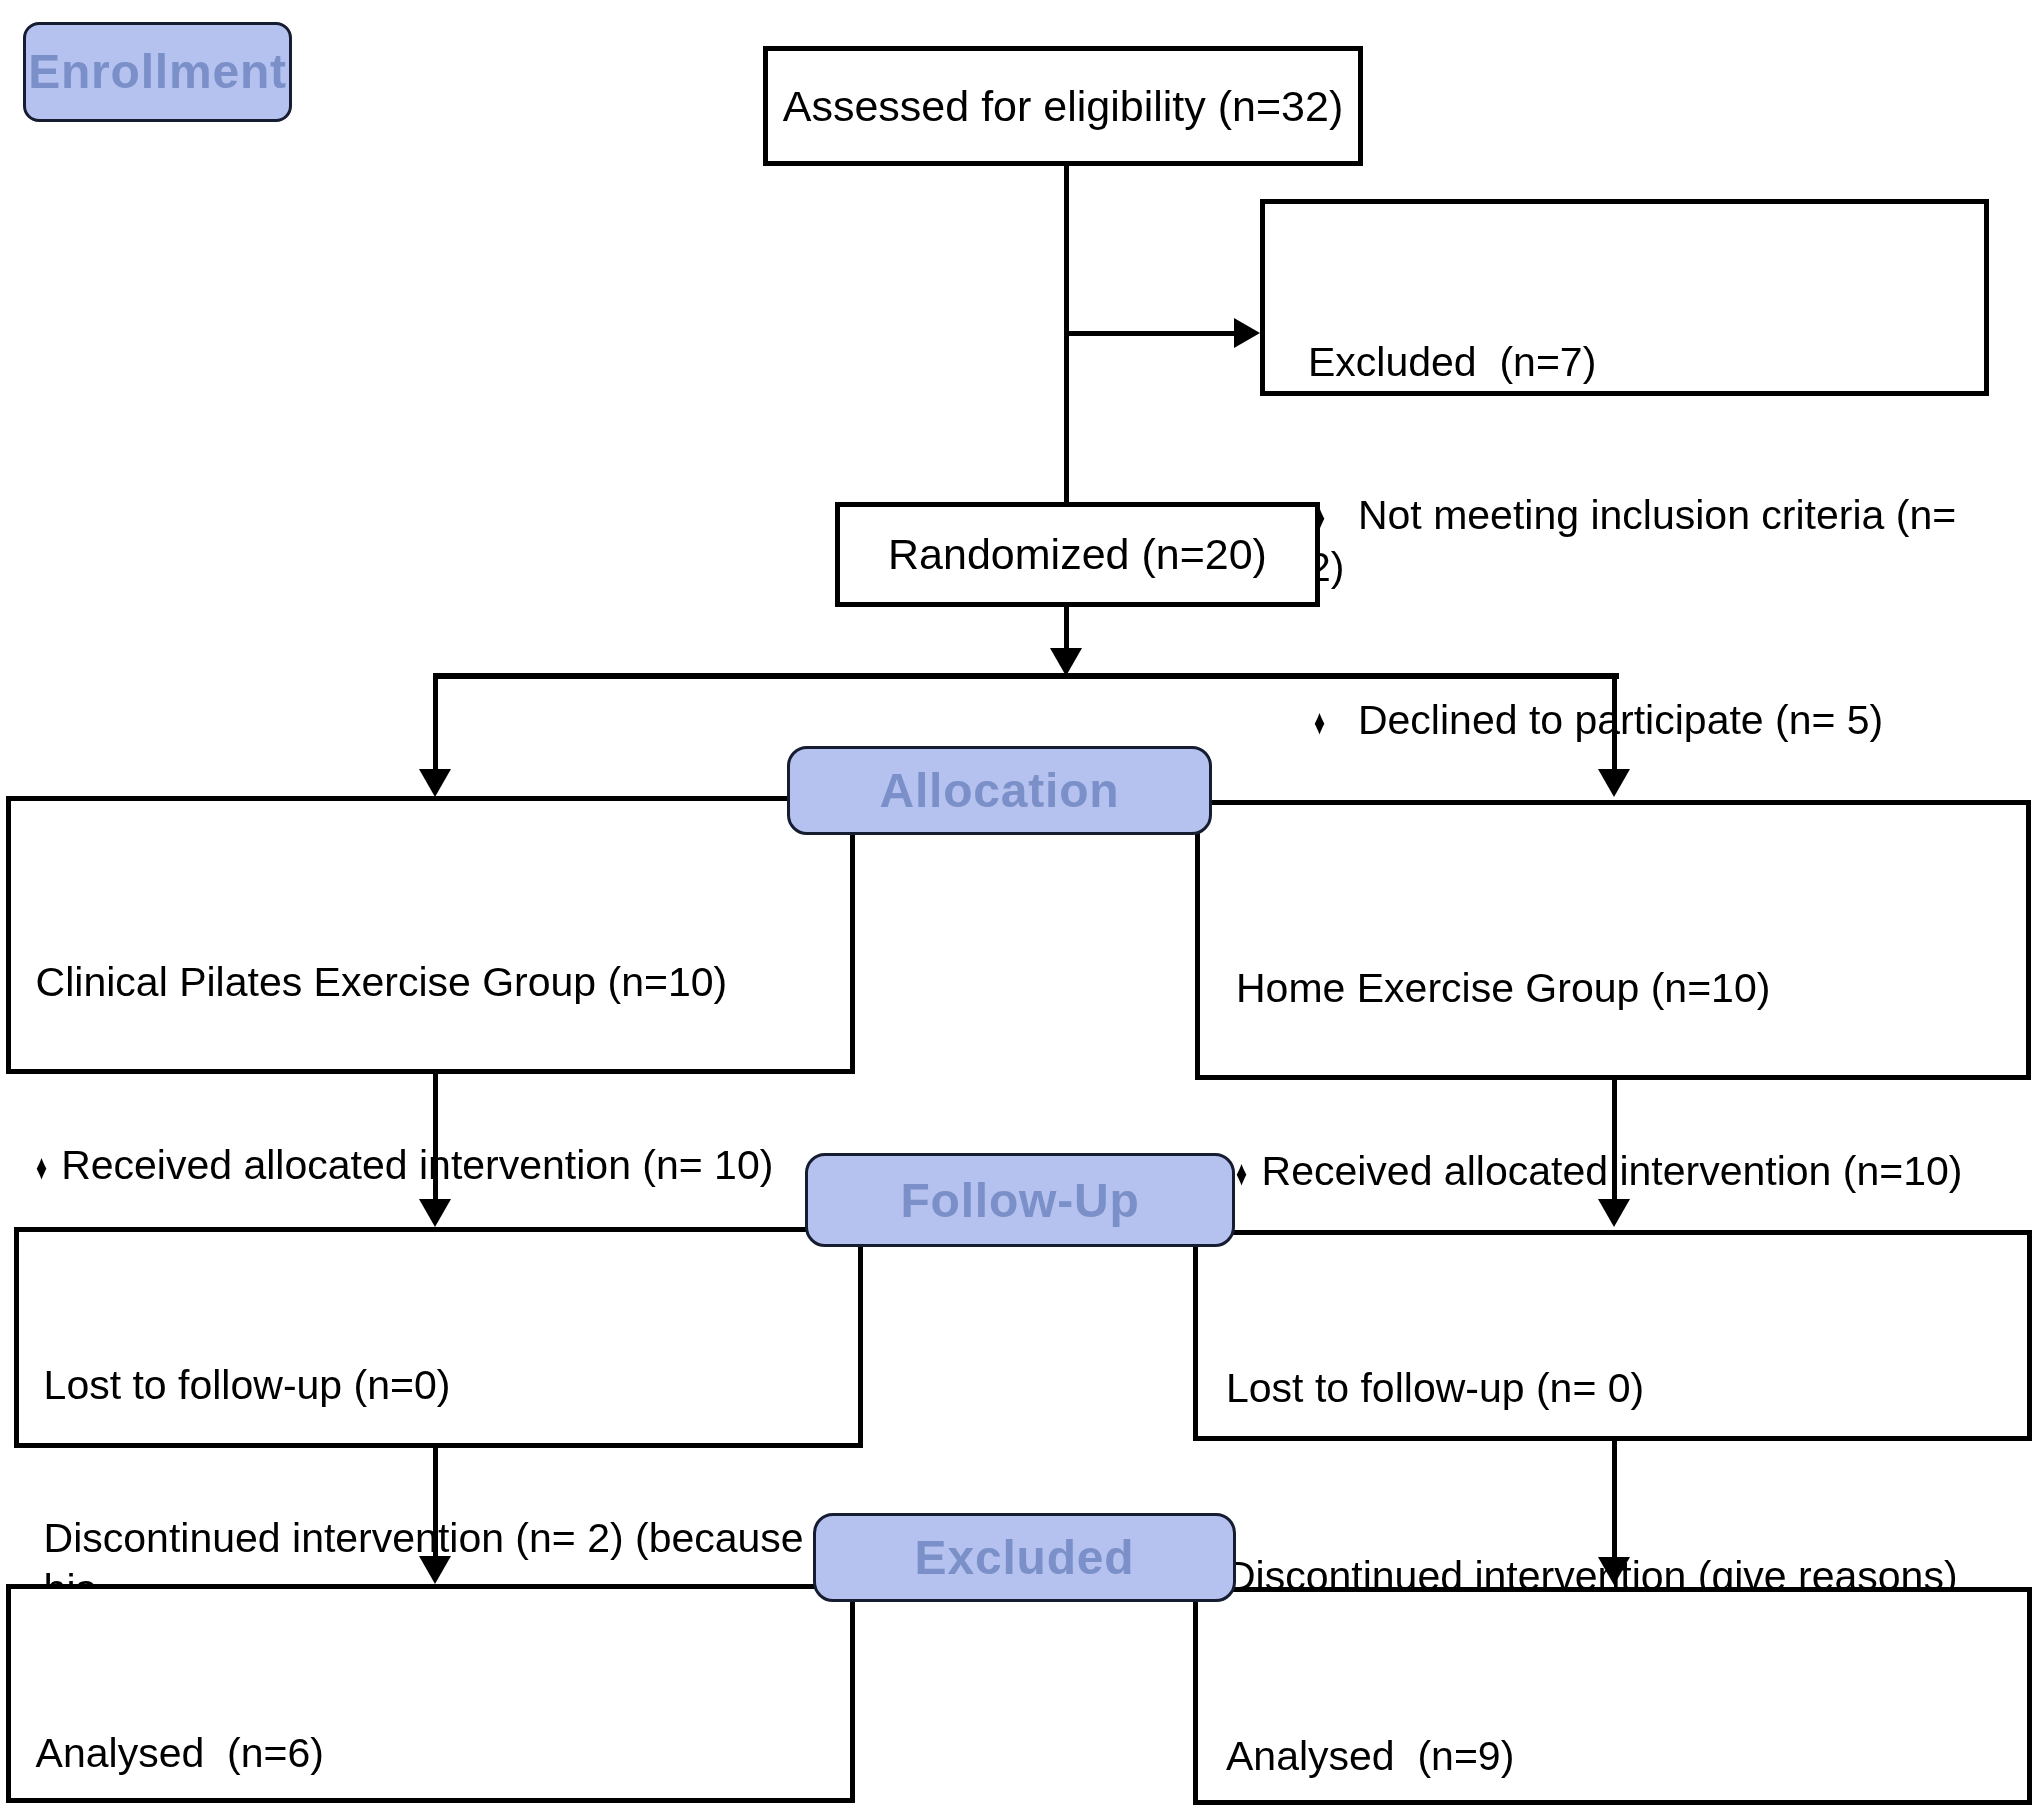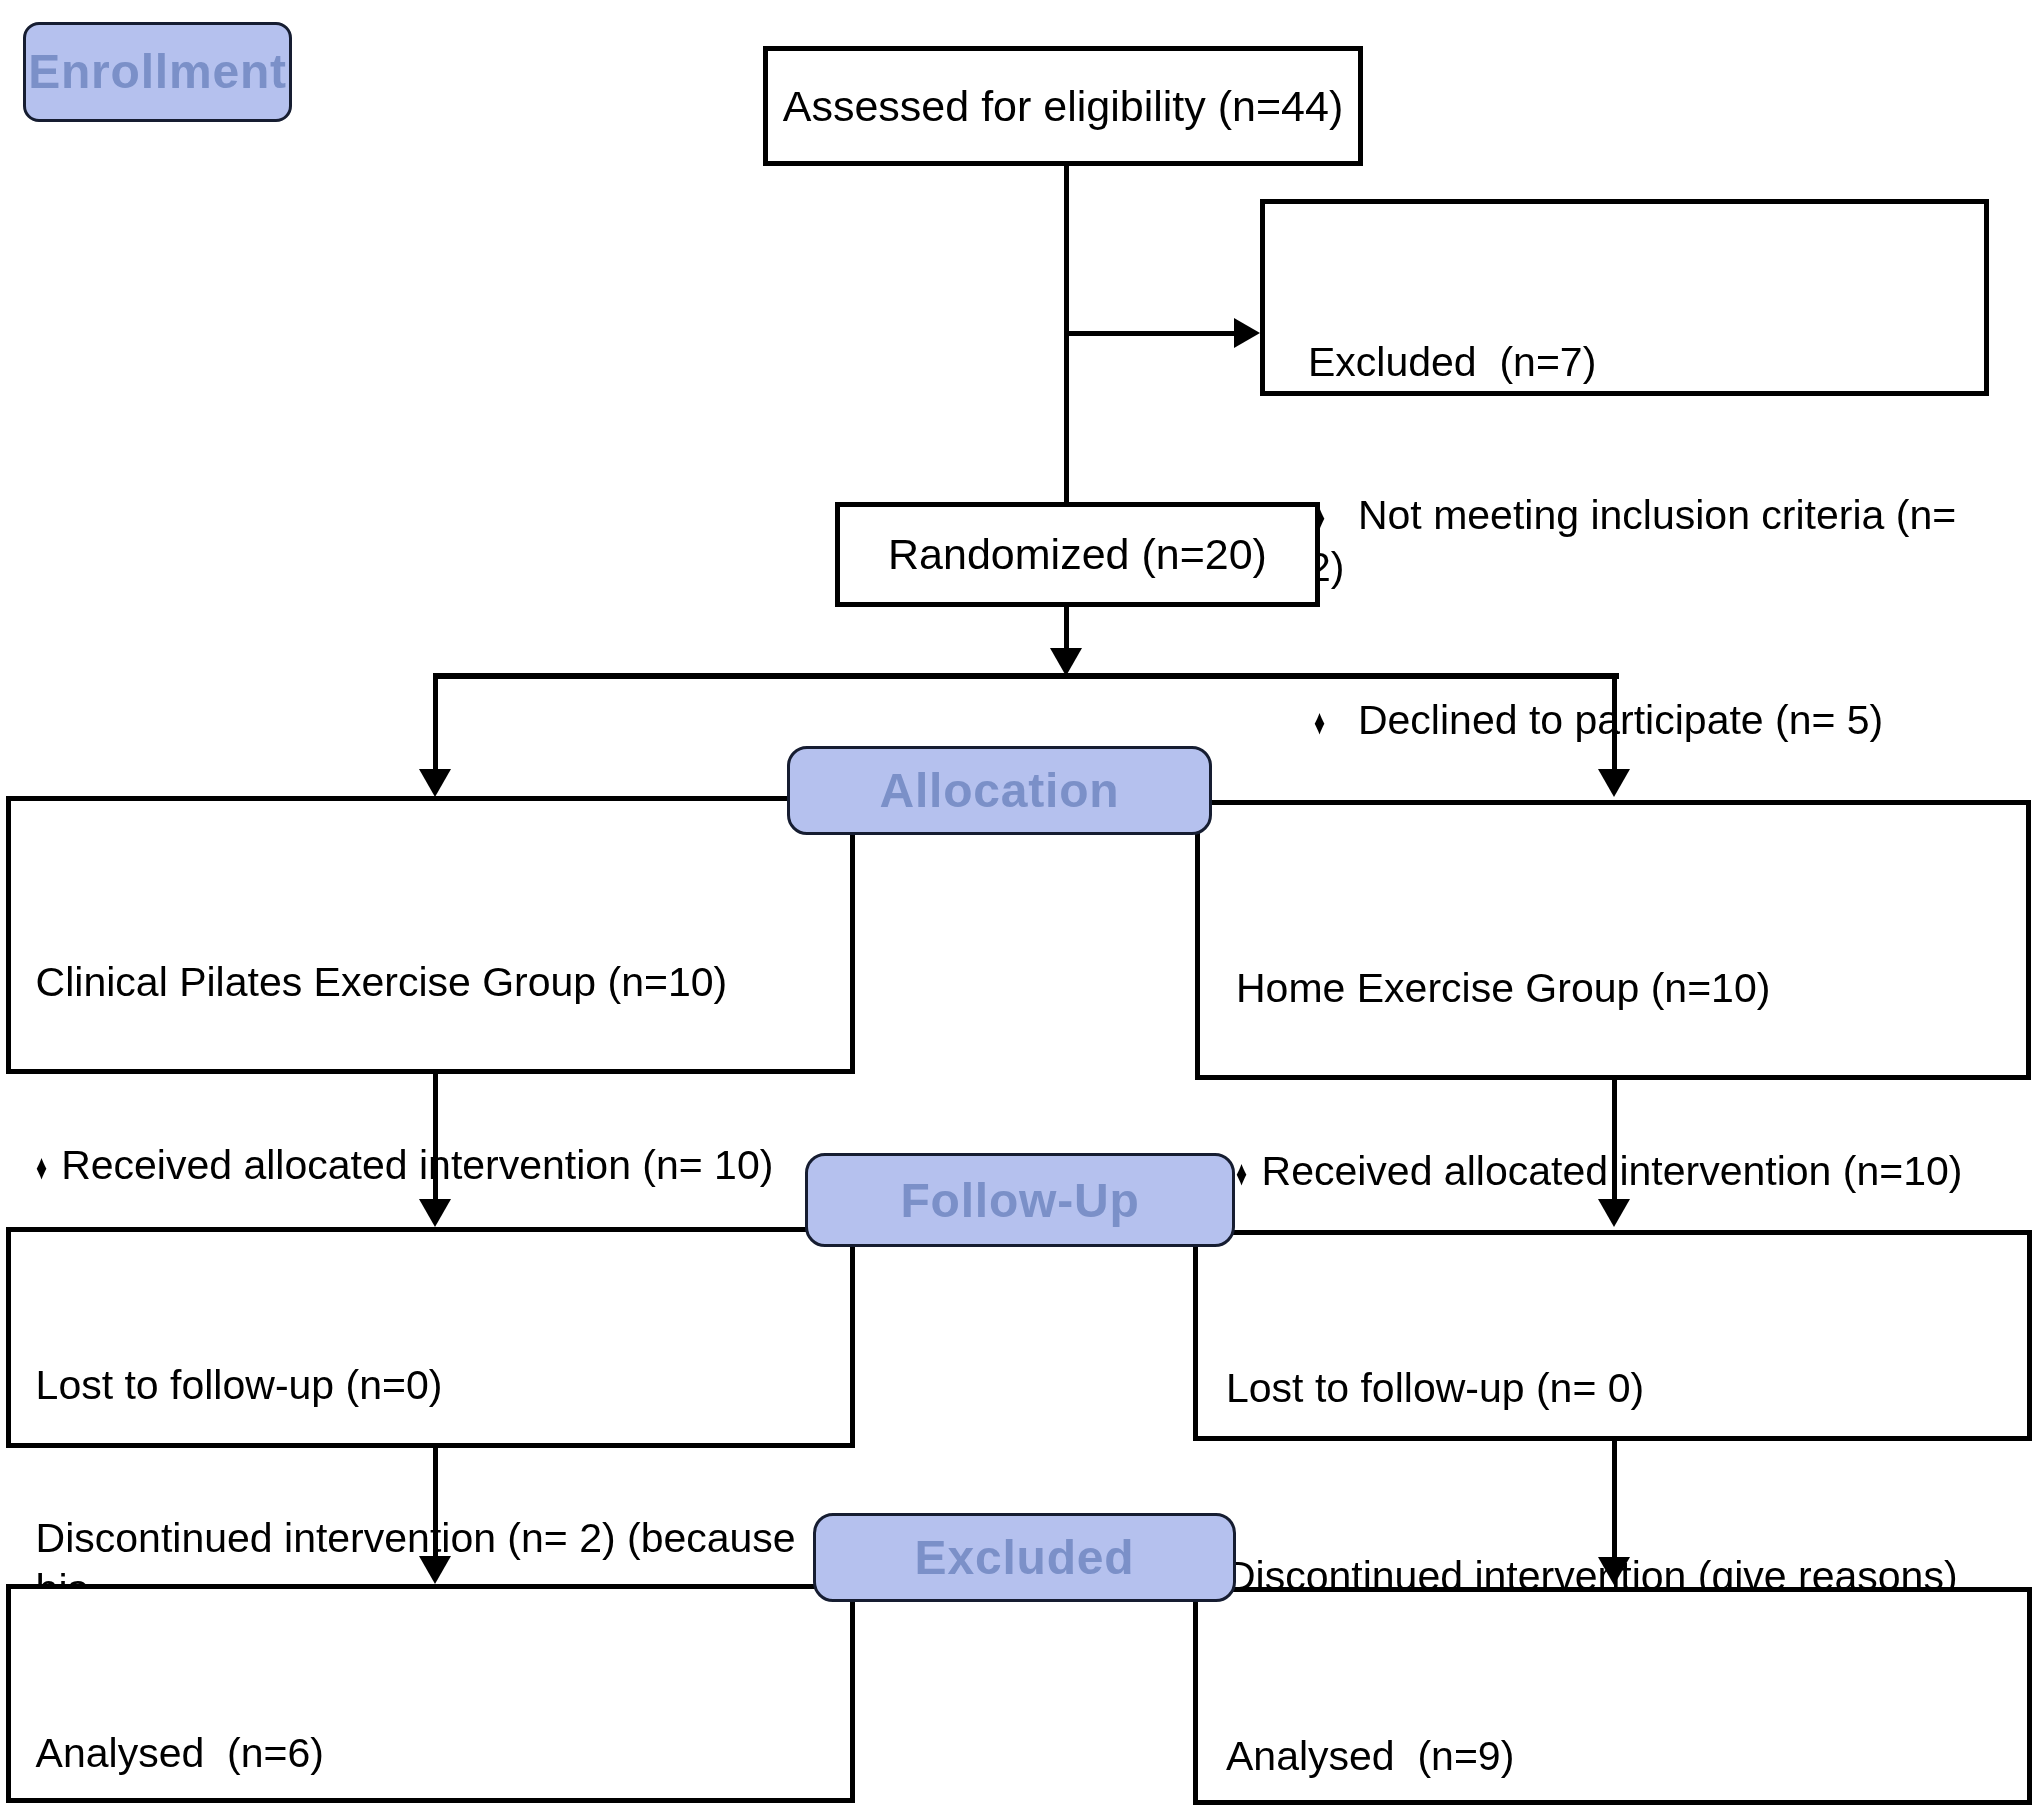--- a/index.html
+++ b/index.html
@@ -61,21 +61,21 @@
     transform:scaleX(.62);
     transform-origin:left center;
     margin-right:7.7px;
     font-size:35px;
   }
   .blt-wide{margin-right:26px;margin-left:6.1px;}
   
   #box-excluded{padding:31px 15.3px 0 43px;line-height:51px;}
   #box-group-left{padding:29px 15.3px 0 24.5px;line-height:61px;}
   #box-group-right{padding:31px 15.3px 0 28px;line-height:61px;}
-  #box-followup-left{padding:26px 15.3px 0 24.5px;line-height:51px;}
+  #box-followup-left{padding:26px 15.3px 0 24.5px;line-height:51px;margin-left:8px;}
   #box-followup-right{padding:26px 15.3px 0 28px;line-height:51px;}
   #box-analysis-left{padding:29px 15.3px 0 24.5px;line-height:54px;}
   #box-analysis-right{padding:29px 14px 0 28px;line-height:54px;}
   .gap-before{margin-top:35px;}
 </style>
 </head>
 <body>
 
 <div id="canvas">
 
@@ -96,21 +96,21 @@
   <div class="arrow-down" style="left:419px;top:1199px;"></div>
   <div class="vline" style="left:1612px;top:1080px;width:4.6px;height:121px;"></div>
   <div class="arrow-down" style="left:1598px;top:1199px;"></div>
 
   <div class="vline" style="left:433px;top:1448px;width:4.6px;height:109px;"></div>
   <div class="arrow-down" style="left:419px;top:1556px;"></div>
   <div class="vline" style="left:1612px;top:1441px;width:4.6px;height:117px;"></div>
   <div class="arrow-down" style="left:1598px;top:1557px;"></div>
 
   <div class="wbox center-box" id="box-assessed" style="left:763px;top:46px;width:600px;height:120px;">
-    <span>Assessed for eligibility (n=44)</span>
+    <span>Assessed for eligibility (n=32)</span>
   </div>
 
   <div class="wbox" id="box-excluded" style="left:1260px;top:199px;width:729px;height:197px;">
     <span class="tline">Excluded  (n=7)</span>
     <span class="tline"><span class="blt blt-wide">♦</span><span>Not meeting inclusion criteria (n= 2)</span></span>
     <span class="tline"><span class="blt blt-wide">♦</span><span>Declined to participate (n= 5)</span></span>
   </div>
 
   <div class="wbox center-box" id="box-randomized" style="left:835px;top:502px;width:485px;height:105px;">
     <span>Randomized (n=20)</span>

